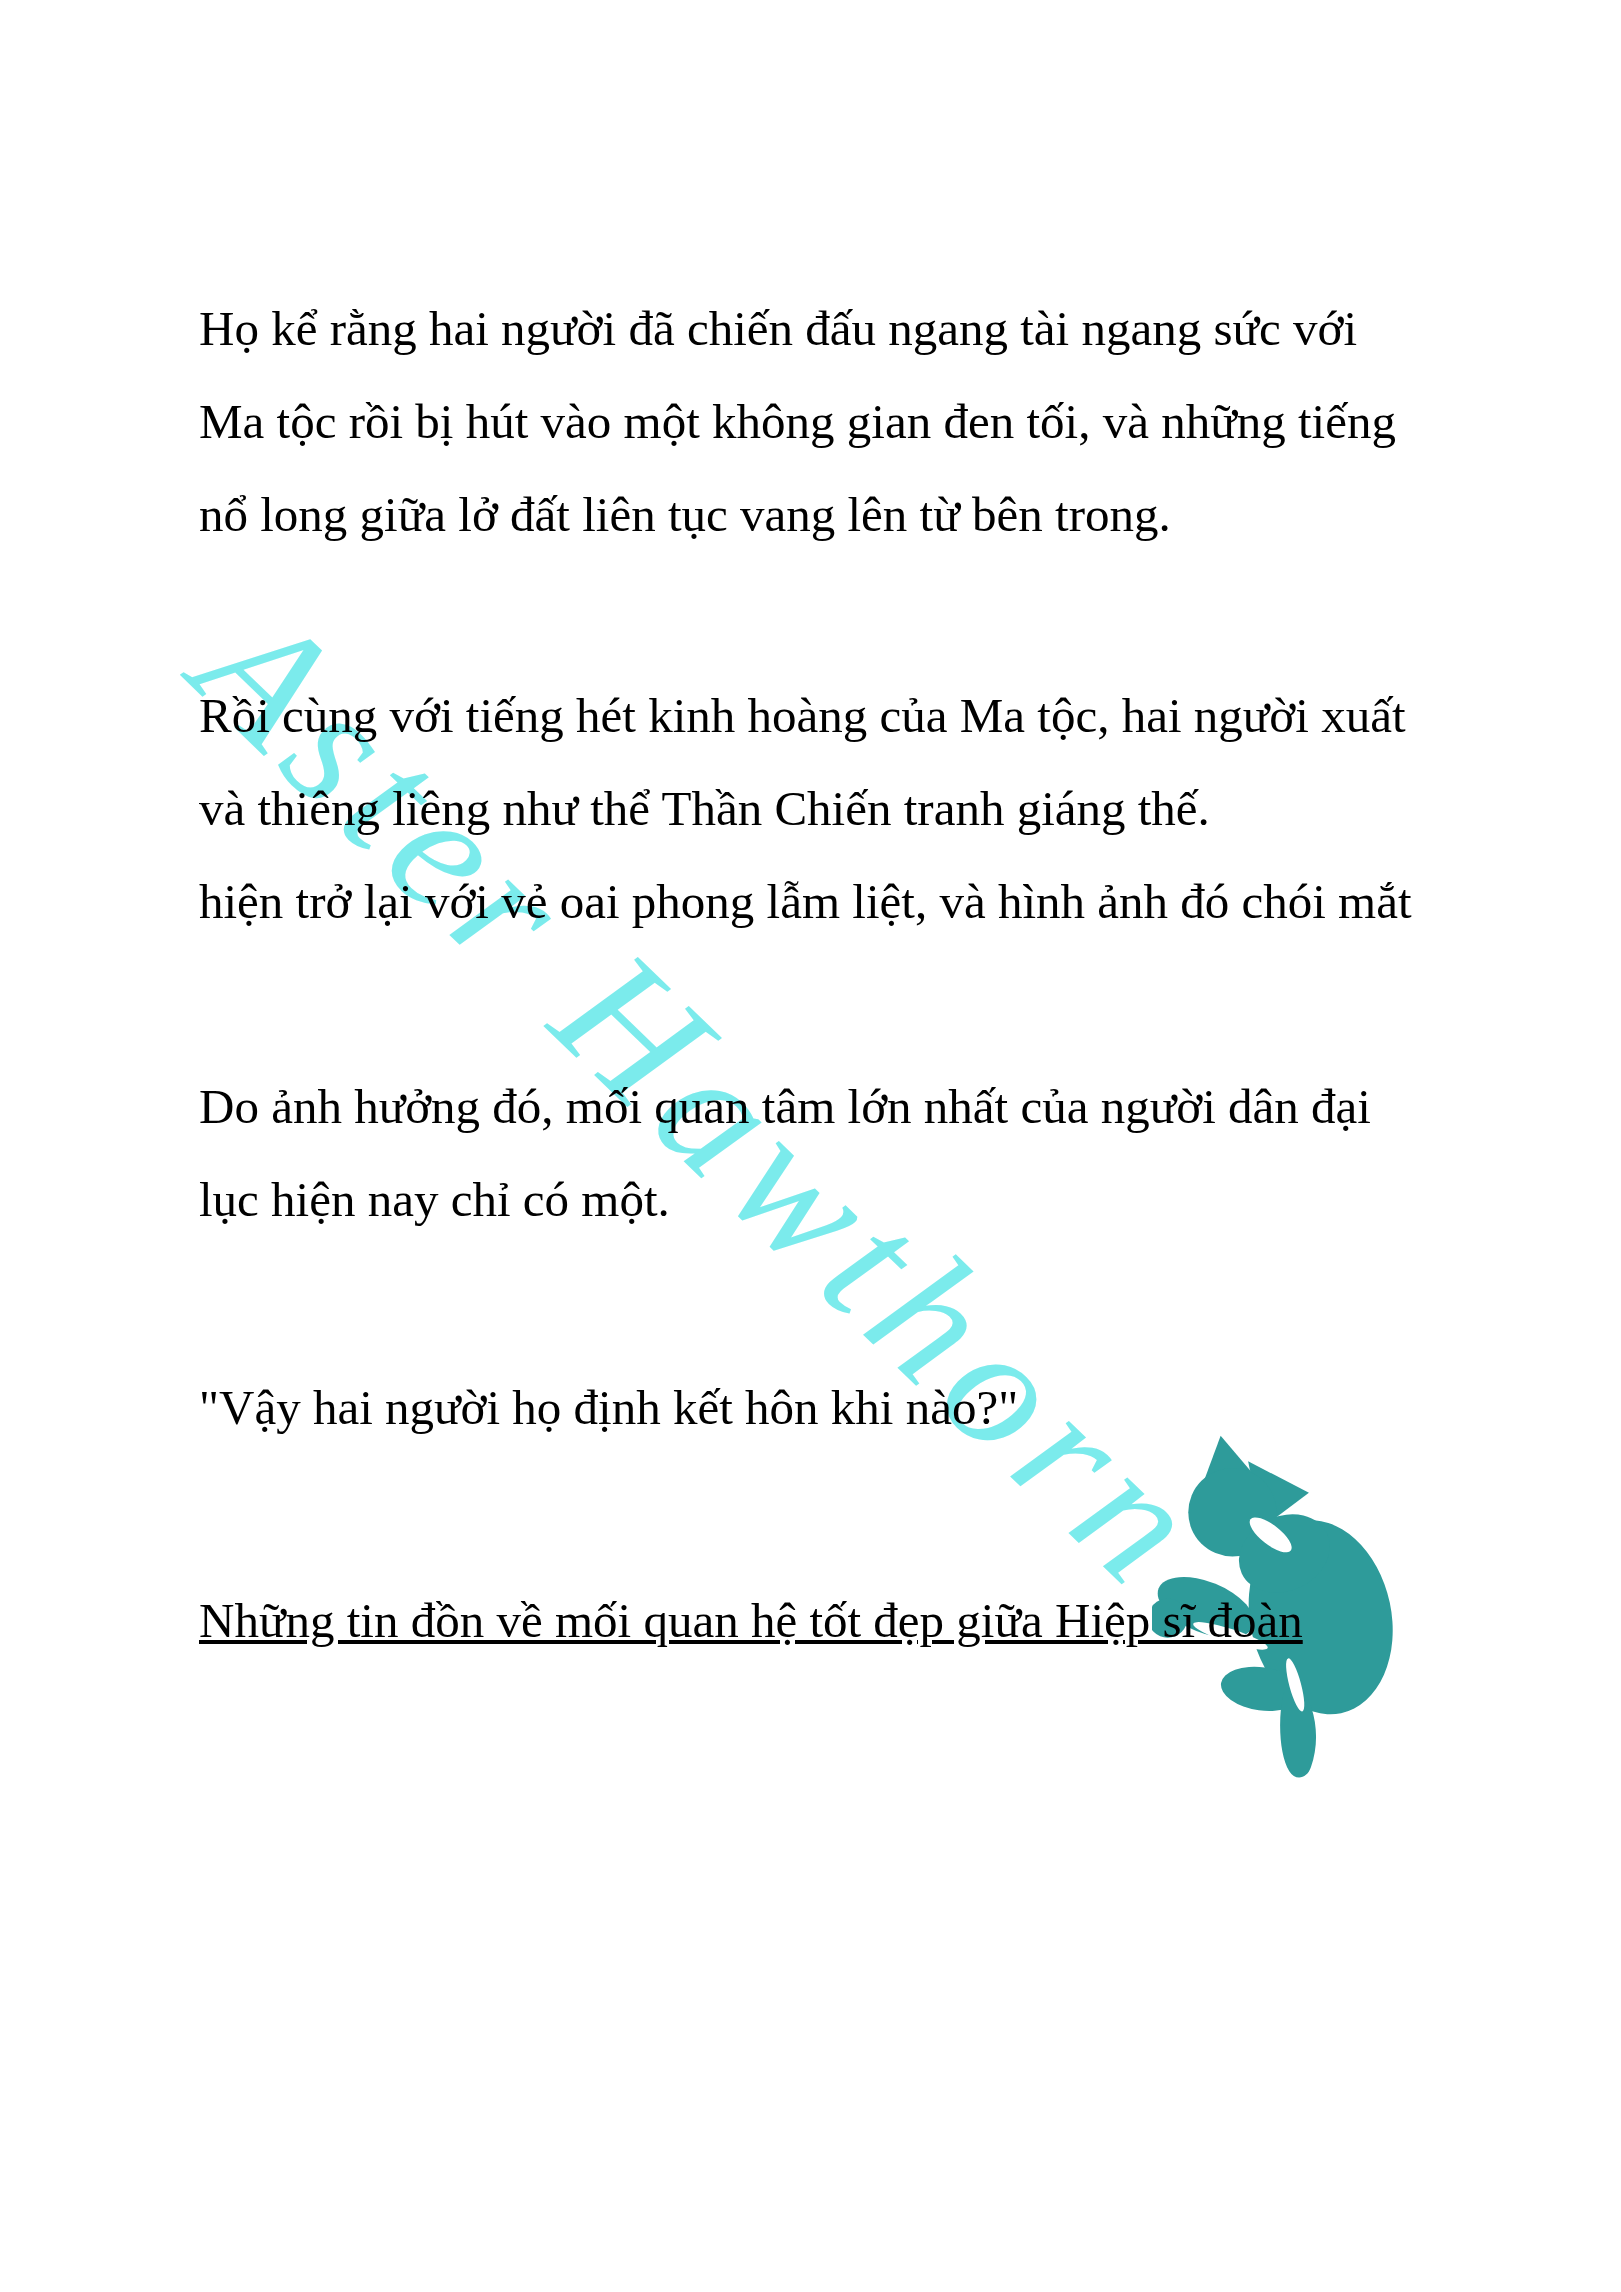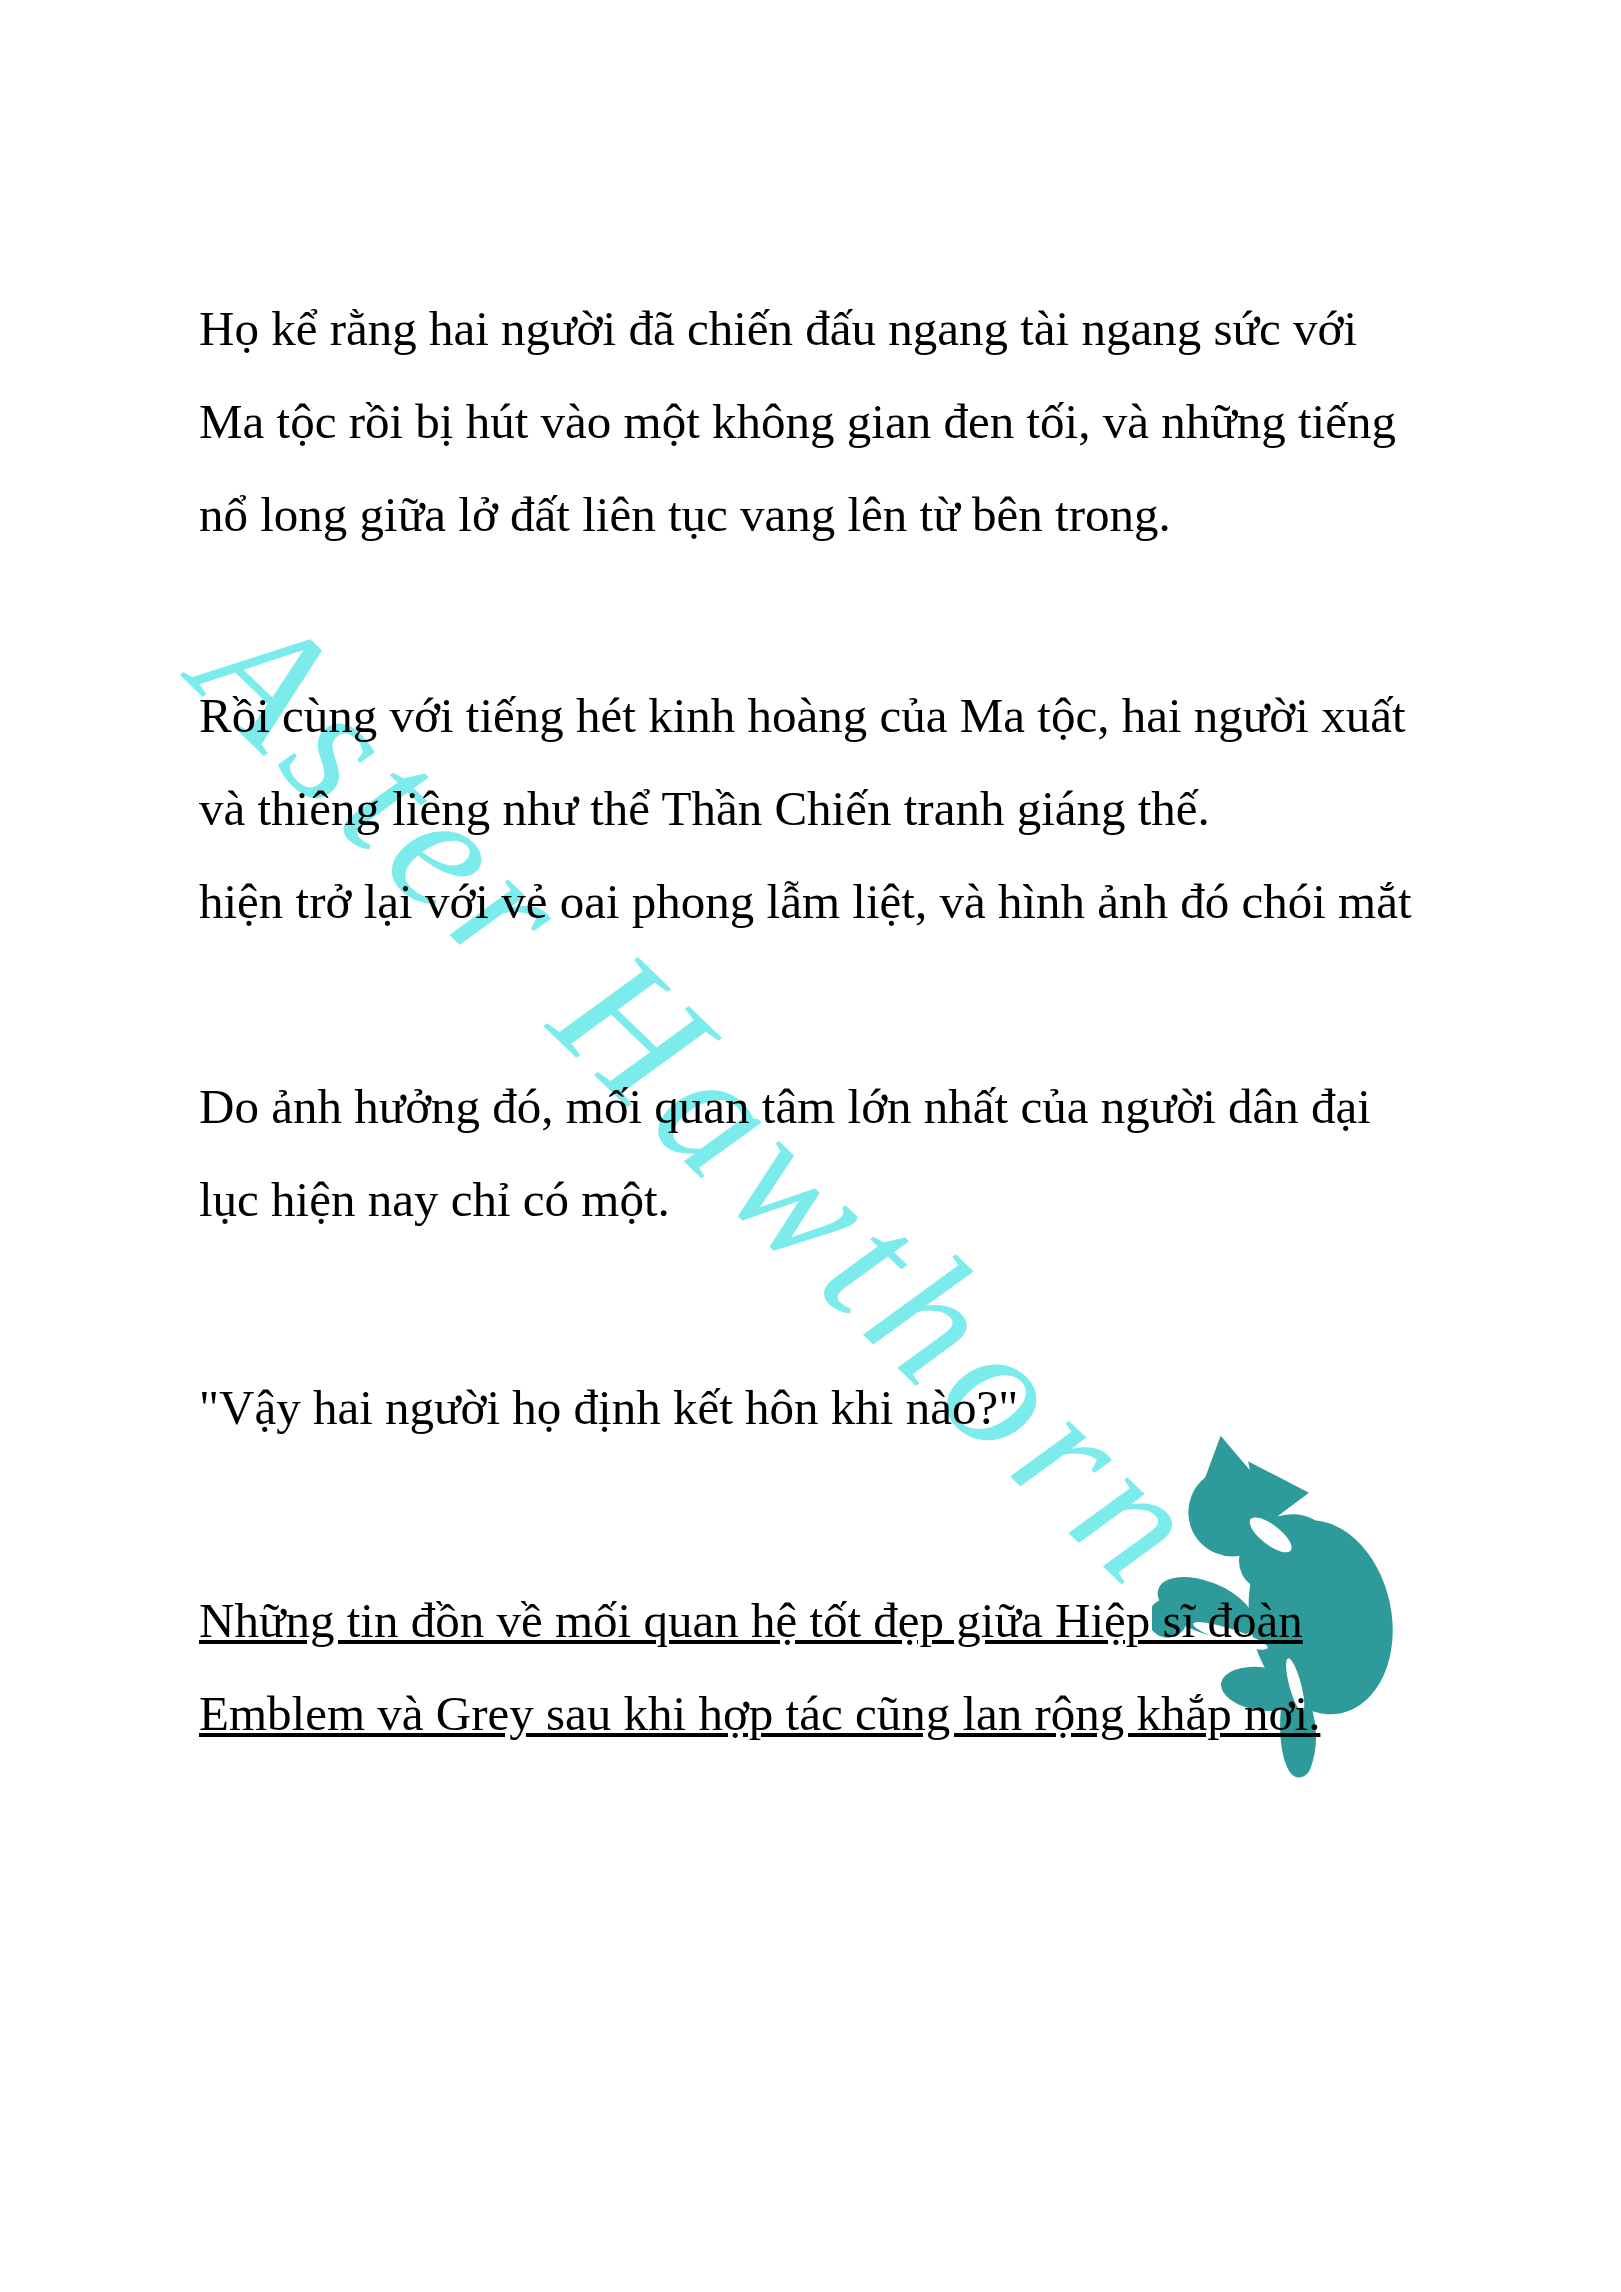--- a/index.html
+++ b/index.html
@@ -118,18 +118,17 @@
       <div class="line">Do ảnh hưởng đó, mối quan tâm lớn nhất của người dân đại</div>
       <div class="line">lục hiện nay chỉ có một.</div>
     </div>
 
     <div class="para p4">
       <div class="line">"Vậy hai người họ định kết hôn khi nào?"</div>
     </div>
 
     <div class="para p5">
       <div class="line">Những tin đồn về mối quan hệ tốt đẹp giữa Hiệp sĩ đoàn</div>
-      <div class="line">Emblem và Grey sau khi hợp tác cũng lan rộng khắp nơi.</div>
     </div>
 
   </div>
 </div>
 
 
 </body></html>

